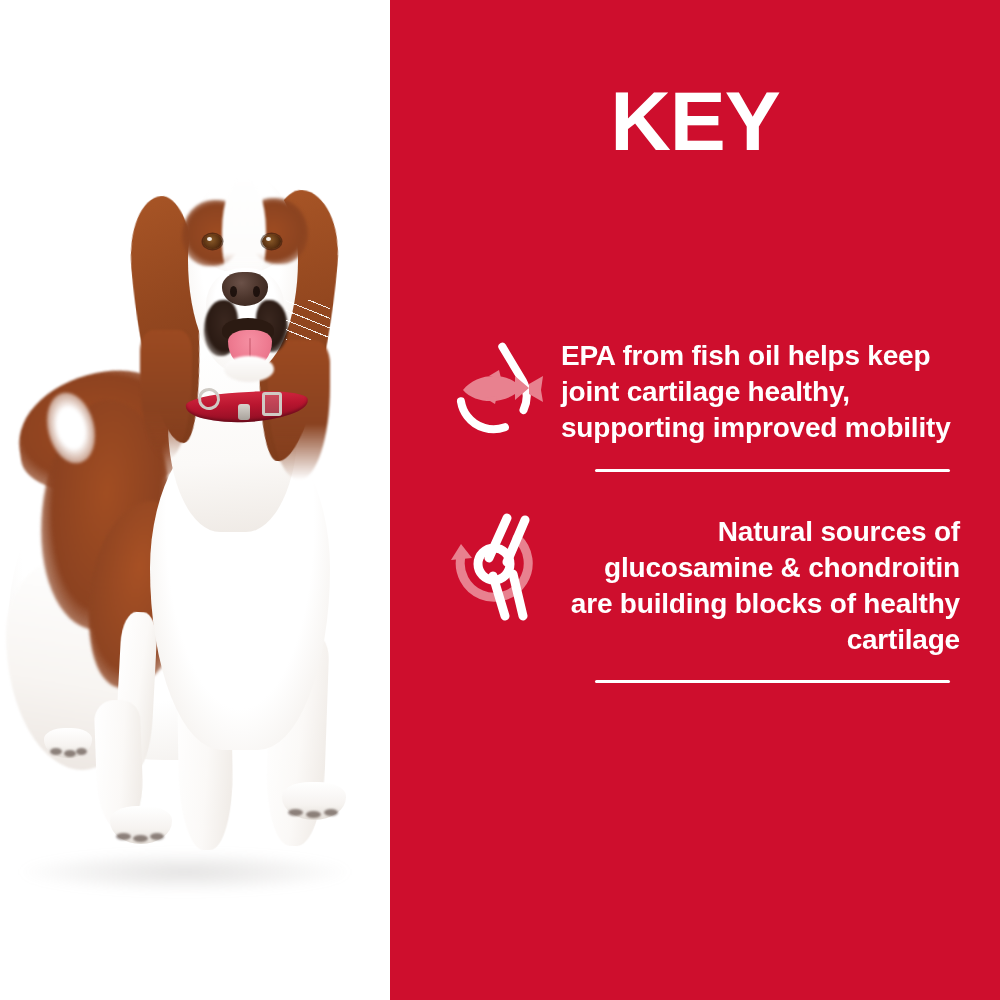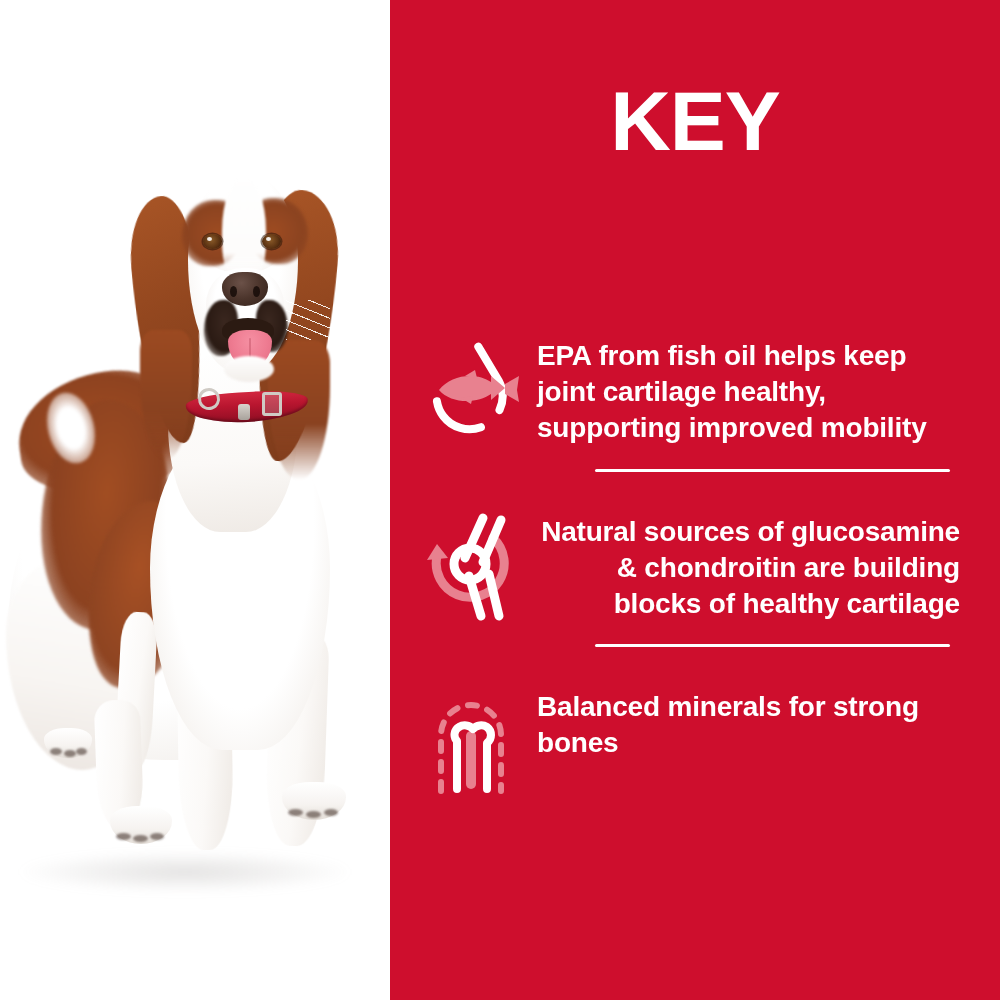--- a/index.html
+++ b/index.html
@@ -183,21 +183,21 @@
     font-weight:700; font-size:84px; line-height:0.94;
     letter-spacing:-1px;
   }
   .title .line2{ display:block; font-size:84px; letter-spacing:-1px; }
 
   .benefits{
     position:absolute; left:0; top:330px; width:610px;
   }
   .benefit{
     position:relative; display:flex; align-items:flex-start;
-    padding:0 40px 0 31px;
+    padding:0 40px 0 55px;
   }
   .benefit-icon{
     flex:0 0 100px; width:100px; height:100px;
     display:flex; align-items:flex-start; justify-content:center;
   }
   .benefit-text{
     flex:1 1 auto; color:#ffffff; font-weight:700;
     font-size:28px; line-height:1.28; padding-left:16px; padding-top:2px;
     letter-spacing:-0.2px;
   }
@@ -339,30 +339,17 @@
             <path d="M68 62 L78 104" fill="none" stroke="#ffffff" stroke-width="9" stroke-linecap="round"></path>
           </svg>
         </div>
         <div class="benefit-text">Natural sources of glucosamine &amp; chondroitin are building blocks of healthy cartilage</div>
       </div>
 
       <div class="sp3"></div>
       <div class="divider"></div>
       <div class="sp4"></div>
 
-      <div class="benefit b3">
-        <div class="benefit-icon">
-          <svg width="100" height="110" viewBox="0 0 100 110" aria-hidden="true">
-
-            <path d="M20 104 L20 48 A30 30 0 0 1 80 48 L80 104" fill="none" stroke="#e8818f" stroke-width="6" stroke-linecap="round" stroke-dasharray="9 11"></path>
-
-            <rect x="45" y="44" width="10" height="58" rx="5" fill="#e8818f"></rect>
-
-            <path d="M36 102 L36 54 A9 9 0 0 1 38 40 A11 11 0 0 1 52 42 A11 11 0 0 1 66 40 A10 10 0 0 1 66 56 L66 102" fill="none" stroke="#ffffff" stroke-width="8" stroke-linecap="round" stroke-linejoin="round"></path>
-          </svg>
-        </div>
-        <div class="benefit-text">Balanced minerals for strong bones</div>
-      </div>
 
     </div>
   </div>
 
 </div>
 
 </body></html>

